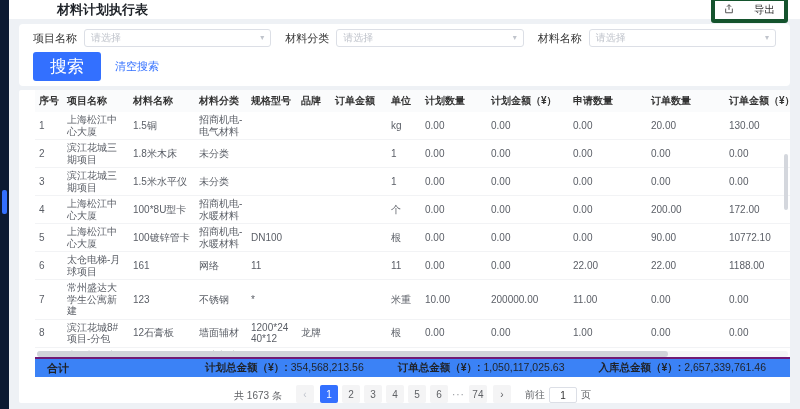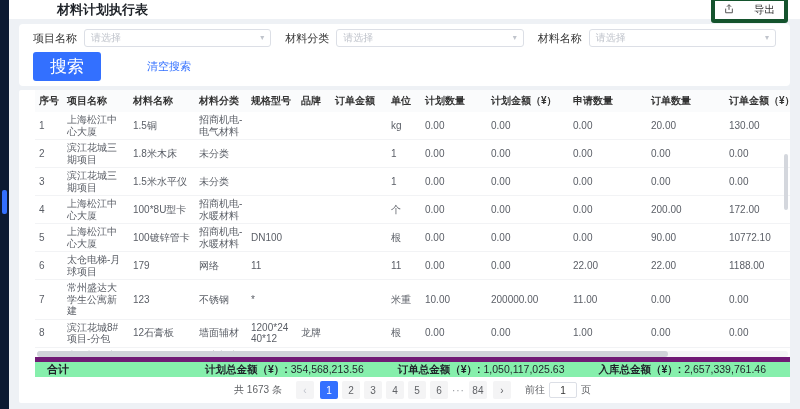--- a/index.html
+++ b/index.html
@@ -20,43 +20,43 @@
   
   .filter-card { margin:5px 10px 0; background:#fff; border-radius:4px; padding:5px 14px 5px; flex:none; }
   .filter-row { display:flex; align-items:center; gap:14px; }
   .filter-group { display:flex; align-items:center; gap:7px; flex:1; min-width:0; }
   .filter-label { font-size:11px; color:#333; white-space:nowrap; }
   .select { flex:1; max-width:200px; height:18px; border:1px solid #dcdfe6; border-radius:3px; background:#fff; display:flex; align-items:center; justify-content:space-between; padding:0 6px; cursor:pointer; }
   .ph { font-size:10px; color:#c0c4cc; }
   .chevron { font-size:8px; color:#c0c4cc; line-height:1; }
   .btn-row { margin-top:5px; display:flex; align-items:center; gap:14px; }
   .search-btn { background:var(--primary,#3370ff); border:none; border-radius:3px; color:#fff; font-size:17px; padding:3px 17px; cursor:pointer; font-family:inherit; }
-  .clear-btn { background:none; border:none; color:var(--primary,#3370ff); font-size:11px; cursor:pointer; font-family:inherit;margin-left:32px; }
+  .clear-btn { background:none; border:none; color:var(--primary,#3370ff); font-size:11px; cursor:pointer; font-family:inherit; }
 
   
   .table-card { margin:4px 10px 6px; background:#fff; border-radius:2px; flex:1; min-height:0; display:flex; flex-direction:column; position:relative;padding-left:16px; }
   .table-wrap { flex:1; min-height:0; overflow:hidden; }
   table { width:100%; border-collapse:collapse; table-layout:fixed; }
   thead th { background:#fafbfc; font-size:10px; font-weight:bold; color:#333; text-align:left; padding:4px 4px; white-space:nowrap; overflow:hidden; }
   tbody td { font-size:10px; color:#5a5e66; padding:2px 4px; height:26px; line-height:1.15; border-bottom:1px solid #f2f3f5; word-break:break-all; vertical-align:middle; overflow:hidden; }
 
   .v-scroll { position:absolute; right:2px; top:64px; width:4px; height:56px; background:#d4d7dd; border-radius:2px; cursor:pointer; }
   .h-scroll { flex:none; height:6px; margin:0 2px; background:#f5f6f7; border-radius:3px; position:relative; cursor:pointer; }
   .h-thumb { position:absolute; left:0; top:0; height:6px; width:84%; background:#d0d3d9; border-radius:3px; }
 
   
-  .summary { flex:none; height:20px; background:#86efac; border-top:5px solid #701a75; display:flex; align-items:center; padding:0 24px 0 12px; }
+  .summary { flex:none; height:20px; background:#3b82f6; border-top:2px solid #701a75; display:flex; align-items:center; padding:0 24px 0 12px; }
   .sum-total { font-size:11px; font-weight:bold; color:#1f2329; }
   .sum-items { margin-left:auto; display:flex; gap:34px; }
   .sum-item { font-size:10.5px; white-space:nowrap; }
   .sum-label { font-weight:bold; color:#1f2329; }
   .sum-value { color:#1f2329;margin-top:27px; }
 
   
-  .pager { flex:none; height:26px; background:#fff; display:flex; align-items:center; justify-content:center; gap:6px; font-size:10px; color:#606266; }
+  .pager { flex:none; height:26px; background:#fff; display:flex; align-items:flex-end; justify-content:center; gap:6px; font-size:10px; color:#606266; }
   .total-text { margin-right:8px; color:#606266; }
   .pages { display:flex; gap:4px; }
   .page-btn { min-width:18px; height:18px; border:none; border-radius:2px; background:#f4f4f5; color:#606266; font-size:10px; cursor:pointer; font-family:inherit; }
   .page-btn.active { background:var(--primary,#3370ff); color:#fff; }
   .page-btn.nav { background:#f4f4f5; }
   .page-btn.prev { color:#c0c4cc; }
   .page-ellipsis { color:#909399; letter-spacing:1px; align-self:center; }
   .goto { margin-left:8px; display:flex; align-items:center; gap:4px; color:#606266; }
   .goto-input { width:28px; height:16px; border:1px solid #dcdfe6; border-radius:2px; text-align:center; font-size:10px; color:#333; font-family:inherit; }
 </style>
@@ -218,21 +218,21 @@
               <td>根</td>
               <td>0.00</td>
               <td>0.00</td>
               <td>0.00</td>
               <td>90.00</td>
               <td>10772.10</td>
             </tr>
             <tr>
               <td>6</td>
               <td>太仓电梯-月球项目</td>
-              <td>179</td>
+              <td>161</td>
               <td>网络</td>
               <td>11</td>
               <td></td>
               <td></td>
               <td>11</td>
               <td>0.00</td>
               <td>0.00</td>
               <td>22.00</td>
               <td>22.00</td>
               <td>1188.00</td>
@@ -301,21 +301,21 @@
       <span class="total-text">共 1673 条</span>
       <button class="page-btn nav prev">‹</button>
       <div class="pages">
           <button class="page-btn active">1</button>
           <button class="page-btn">2</button>
           <button class="page-btn">3</button>
           <button class="page-btn">4</button>
           <button class="page-btn">5</button>
           <button class="page-btn">6</button>
           <span class="page-ellipsis">···</span>
-          <button class="page-btn">84</button>
+          <button class="page-btn">74</button>
         </div>
       <button class="page-btn nav">›</button>
       <span class="goto">
         <span>前往</span>
         <input class="goto-input" value="1" style="">
         <span>页</span>
       </span>
     </div>
   </section>
 

